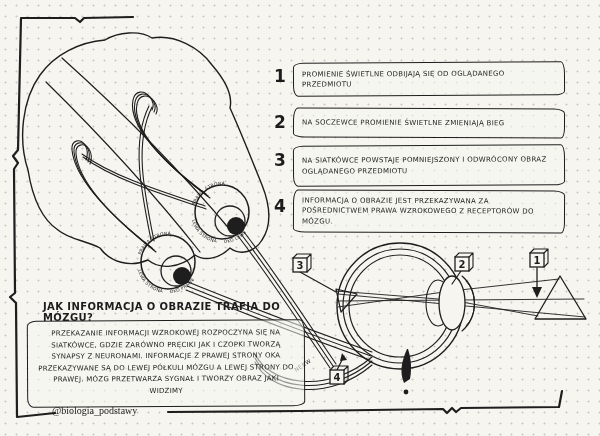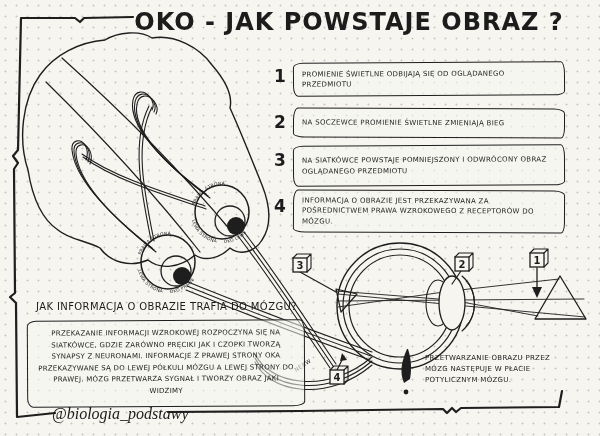--- a/index.html
+++ b/index.html
@@ -19,30 +19,30 @@
     font-size:24px;font-weight:bold;letter-spacing:1px;
   }
   .step-num{font-size:17px;font-weight:bold;width:16px;text-align:center;}
   .step-box{
     border:1.7px solid #1e1e1e;display:flex;align-items:center;
     font-size:7px;line-height:1.5;letter-spacing:0.3px;padding:3px 8px;
     box-sizing:border-box;background:rgba(246,245,240,0.55);
   }
   .wob-a{border-radius:10px 4px 12px 5px / 5px 12px 4px 10px;transform:rotate(-0.3deg);}
   .wob-b{border-radius:5px 11px 4px 12px / 12px 5px 10px 4px;transform:rotate(0.25deg);}
-  .q-head{left:36px;top:301px;width:290px;font-size:10px;font-weight:normal;letter-spacing:0.4px;}
+  .q-head{left:43px;top:301px;width:290px;font-size:10px;font-weight:bold;letter-spacing:0.4px;}
   .q-body{
     left:27px;top:320px;width:278px;height:87px;
     border:1.8px solid #1e1e1e;border-radius:9px 5px 12px 6px / 6px 12px 5px 9px;
     transform:rotate(-0.3deg);
     font-size:7px;line-height:1.65;letter-spacing:0.25px;text-align:center;
     padding:7px 9px;box-sizing:border-box;background:rgba(246,245,240,0.55);
   }
   .occipital{left:425px;top:353px;width:142px;font-size:7px;line-height:1.6;letter-spacing:0.3px;}
-  .signature{left:52px;top:405px;font-family:"Liberation Serif",serif;font-style:italic;font-size:16px;}
+  .signature{left:52px;top:405px;font-family:"Liberation Serif",serif;font-size:10px;}
   .n1{left:272px;top:66px;} .b1{left:293px;top:62px;width:272px;height:34px;}
   .n2{left:272px;top:112px;} .b2{left:293px;top:108px;width:272px;height:30px;}
   .n3{left:272px;top:150px;} .b3{left:293px;top:145px;width:272px;height:41px;}
   .n4{left:272px;top:196px;} .b4{left:293px;top:190px;width:272px;height:43px;}
 </style>
 </head>
 <body>
 
 <div id="page">
 
@@ -174,21 +174,20 @@
         <text x="337" y="381" font-size="10" font-weight="bold" fill="#1e1e1e" text-anchor="middle">4</text>
       </g>
     </g>
 
     <g>
       <path d="M407,349 C402,360 399,372 404,383 L410,379 C412,368 411,358 408,349 Z" fill="#1e1e1e"></path>
       <circle cx="406" cy="392" r="2.4" fill="#1e1e1e"></circle>
     </g>
   </svg>
 
-  <div class="txt title">OKO - JAK POWSTAJE OBRAZ ?</div>
 
   <div class="txt step-num n1">1</div>
   <div class="txt step-box wob-a b1">
     <span>PROMIENIE ŚWIETLNE ODBIJAJĄ SIĘ OD OGLĄDANEGO PRZEDMIOTU</span>
   </div>
 
   <div class="txt step-num n2">2</div>
   <div class="txt step-box wob-b b2">
     <span>NA SOCZEWCE PROMIENIE ŚWIETLNE ZMIENIAJĄ BIEG</span>
   </div>
@@ -199,16 +198,15 @@
   </div>
 
   <div class="txt step-num n4">4</div>
   <div class="txt step-box wob-b b4">
     <span>INFORMACJA O OBRAZIE JEST PRZEKAZYWANA ZA POŚREDNICTWEM PRAWA WZROKOWEGO Z RECEPTORÓW DO MÓZGU.</span>
   </div>
 
   <div class="txt q-head">JAK INFORMACJA O OBRAZIE TRAFIA DO MÓZGU?</div>
   <div class="txt q-body">PRZEKAZANIE INFORMACJI WZROKOWEJ ROZPOCZYNA SIĘ NA SIATKÓWCE, GDZIE ZARÓWNO PRĘCIKI JAK I CZOPKI TWORZĄ SYNAPSY Z NEURONAMI. INFORMACJE Z PRAWEJ STRONY OKA PRZEKAZYWANE SĄ DO LEWEJ PÓŁKULI MÓZGU A LEWEJ STRONY DO PRAWEJ. MÓZG PRZETWARZA SYGNAŁ I TWORZY OBRAZ JAKI WIDZIMY</div>
 
-  <div class="txt occipital">PRZETWARZANIE OBRAZU PRZEZ MÓZG NASTĘPUJE W PŁACIE POTYLICZNYM MÓZGU.</div>
 
   <div class="txt signature">@biologia_podstawy</div>
 </div>
 
 </body></html>

